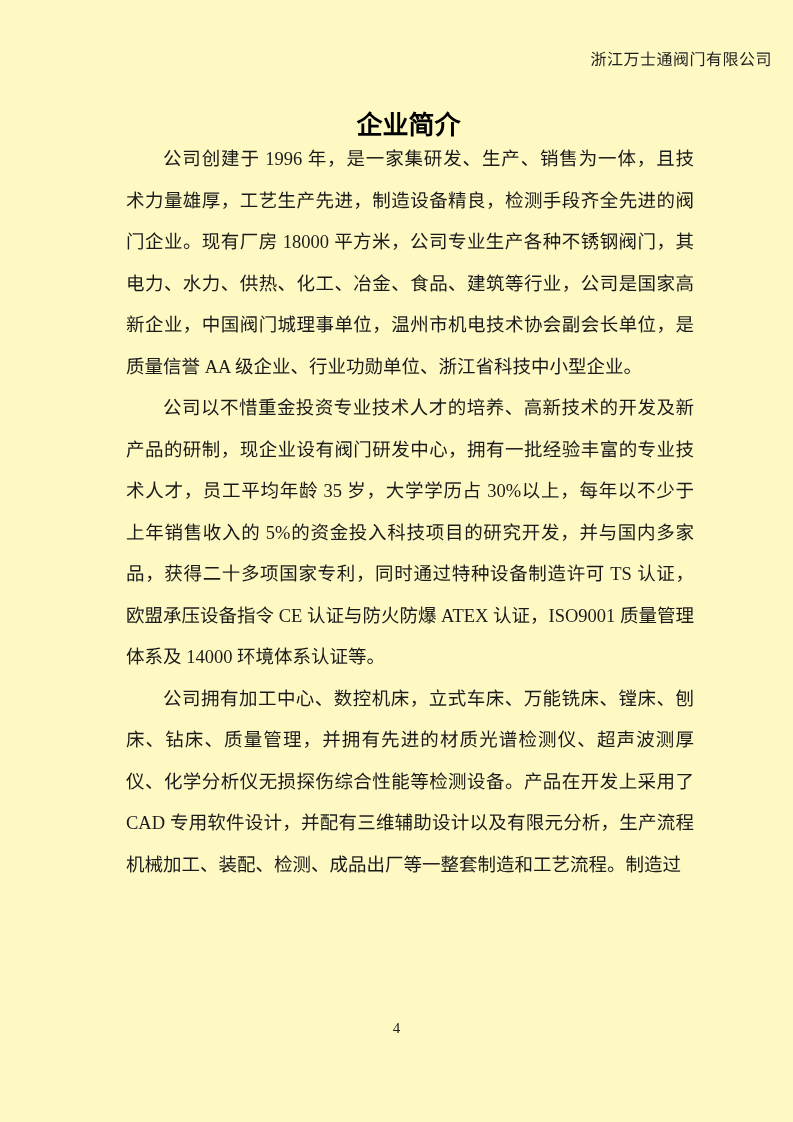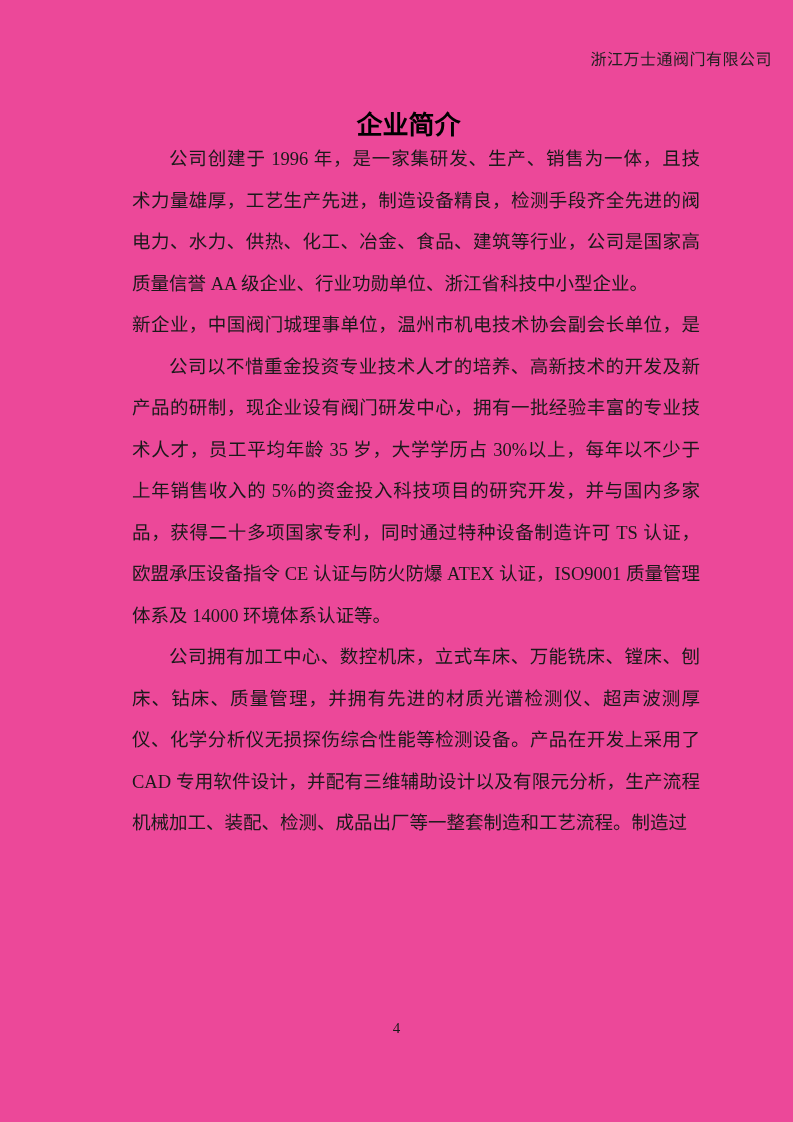--- a/index.html
+++ b/index.html
@@ -4,21 +4,21 @@
 <style>
   html, body {
     margin: 0;
     padding: 0;
     background: #ffffff;
   }
   .page {
     position: relative;
     width: 793px;
     height: 1122px;
-    background: #ec4899;
+    background: #fef9c3;
     overflow: hidden;
     font-family: "Liberation Serif", "DejaVu Serif", serif;
     color: #1a1a1a;
   }
   .header {
     position: absolute;
     top: 49px;
     right: 21px;
     font-size: 16px;
     line-height: 22px;
@@ -33,21 +33,21 @@
     margin: 12px;
     text-align: center;
     font-size: 26px;
     line-height: 38px;
     font-weight: 700;
     color: #000000;
   }
   .body-block {
     position: absolute;
     top: 139px;
-    left: 132px;
+    left: 126px;
     width: 568px;
   }
   .para {
     margin: 0;
     padding: 0;
   }
   .line {
     line-height: 41.5px;
     font-size: 18.5px;
     text-align: justify;
@@ -81,23 +81,24 @@
 
   <div class="header">浙江万士通阀门有限公司</div>
 
   <h1 class="doc-title">企业简介</h1>
 
   <section class="body-block">
 
     <div class="para">
       <div class="line first">公司创建于 1996 年，是一家集研发、生产、销售为一体，且技</div>
       <div class="line">术力量雄厚，工艺生产先进，制造设备精良，检测手段齐全先进的阀</div>
+      <div class="line">门企业。现有厂房 18000 平方米，公司专业生产各种不锈钢阀门，其</div>
       <div class="line">电力、水力、供热、化工、冶金、食品、建筑等行业，公司是国家高</div>
+      <div class="line">新企业，中国阀门城理事单位，温州市机电技术协会副会长单位，是</div>
       <div class="line last">质量信誉 AA 级企业、行业功勋单位、浙江省科技中小型企业。</div>
-      <div class="line">新企业，中国阀门城理事单位，温州市机电技术协会副会长单位，是</div>
     </div>
 
     <div class="para">
       <div class="line first">公司以不惜重金投资专业技术人才的培养、高新技术的开发及新</div>
       <div class="line">产品的研制，现企业设有阀门研发中心，拥有一批经验丰富的专业技</div>
       <div class="line">术人才，员工平均年龄 35 岁，大学学历占 30%以上，每年以不少于</div>
       <div class="line">上年销售收入的 5%的资金投入科技项目的研究开发，并与国内多家</div>
       <div class="line">品，获得二十多项国家专利，同时通过特种设备制造许可 TS 认证，</div>
       <div class="line">欧盟承压设备指令 CE 认证与防火防爆 ATEX 认证，ISO9001 质量管理</div>
       <div class="line last">体系及 14000 环境体系认证等。</div>

